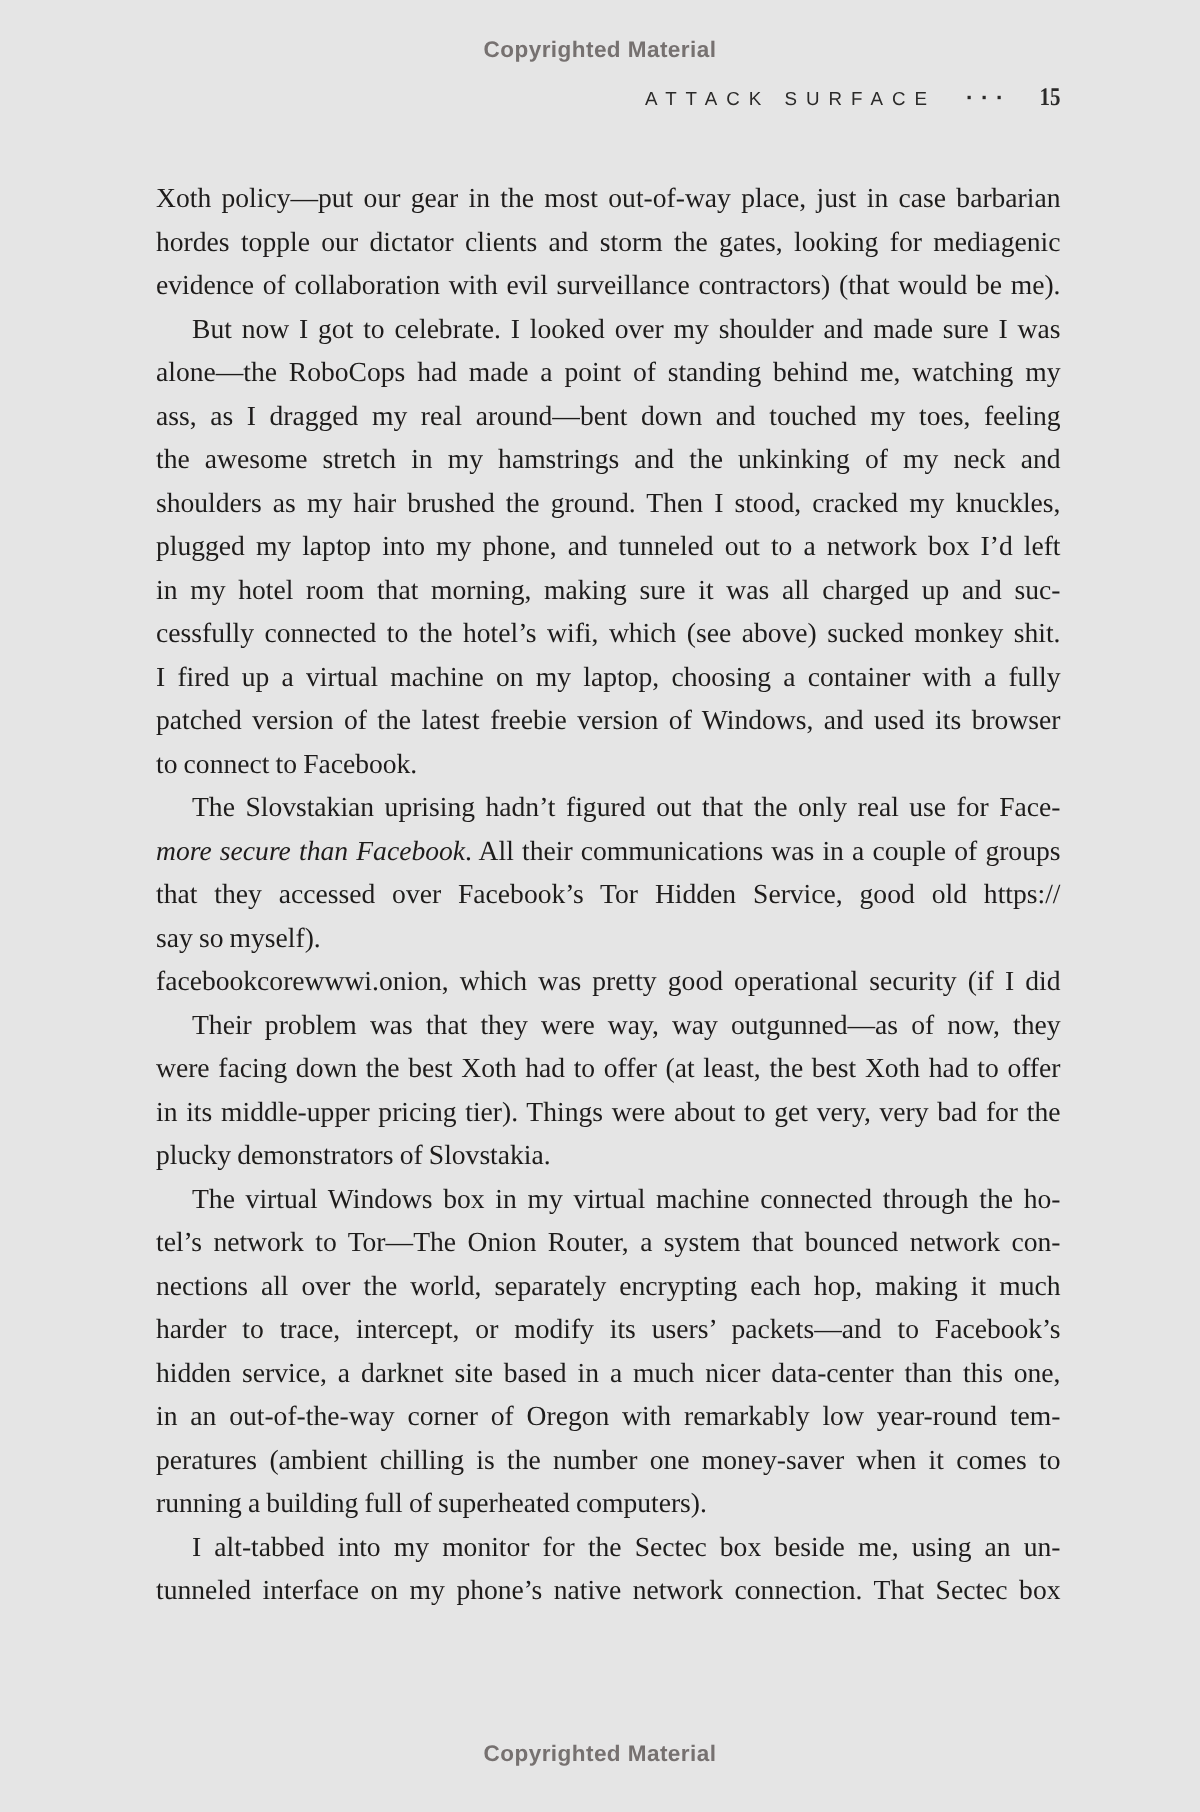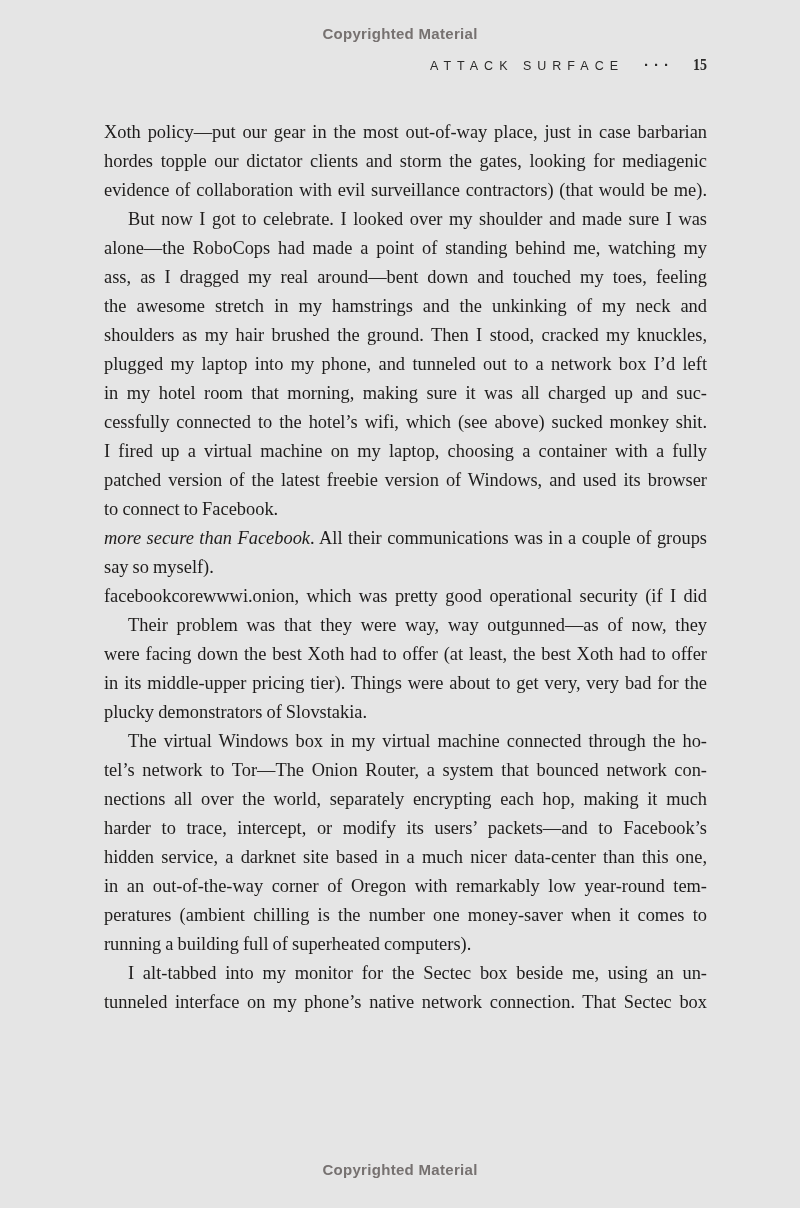--- a/index.html
+++ b/index.html
@@ -104,21 +104,23 @@
         <div class="line">the awesome stretch in my hamstrings and the unkinking of my neck and</div>
         <div class="line">shoulders as my hair brushed the ground. Then I stood, cracked my knuckles,</div>
         <div class="line">plugged my laptop into my phone, and tunneled out to a network box I’d left</div>
         <div class="line">in my hotel room that morning, making sure it was all charged up and suc-</div>
         <div class="line">cessfully connected to the hotel’s wifi, which (see above) sucked monkey shit.</div>
         <div class="line">I fired up a virtual machine on my laptop, choosing a container with a fully</div>
         <div class="line">patched version of the latest freebie version of Windows, and used its browser</div>
         <div class="line parend">to connect to Facebook.</div>
       </div>
       <div class="para">
+        <div class="line indent">The Slovstakian uprising hadn’t figured out that the only real use for Face-</div>
         <div class="line"><em>more secure than Facebook</em>. All their communications was in a couple of groups</div>
+        <div class="line">that they accessed over Facebook’s Tor Hidden Service, good old https://</div>
         <div class="line parend">say so myself).</div>
         <div class="line">facebookcorewwwi.onion, which was pretty good operational security (if I did</div>
       </div>
       <div class="para">
         <div class="line indent">Their problem was that they were way, way outgunned—as of now, they</div>
         <div class="line">were facing down the best Xoth had to offer (at least, the best Xoth had to offer</div>
         <div class="line">in its middle-upper pricing tier). Things were about to get very, very bad for the</div>
         <div class="line parend">plucky demonstrators of Slovstakia.</div>
       </div>
       <div class="para">

